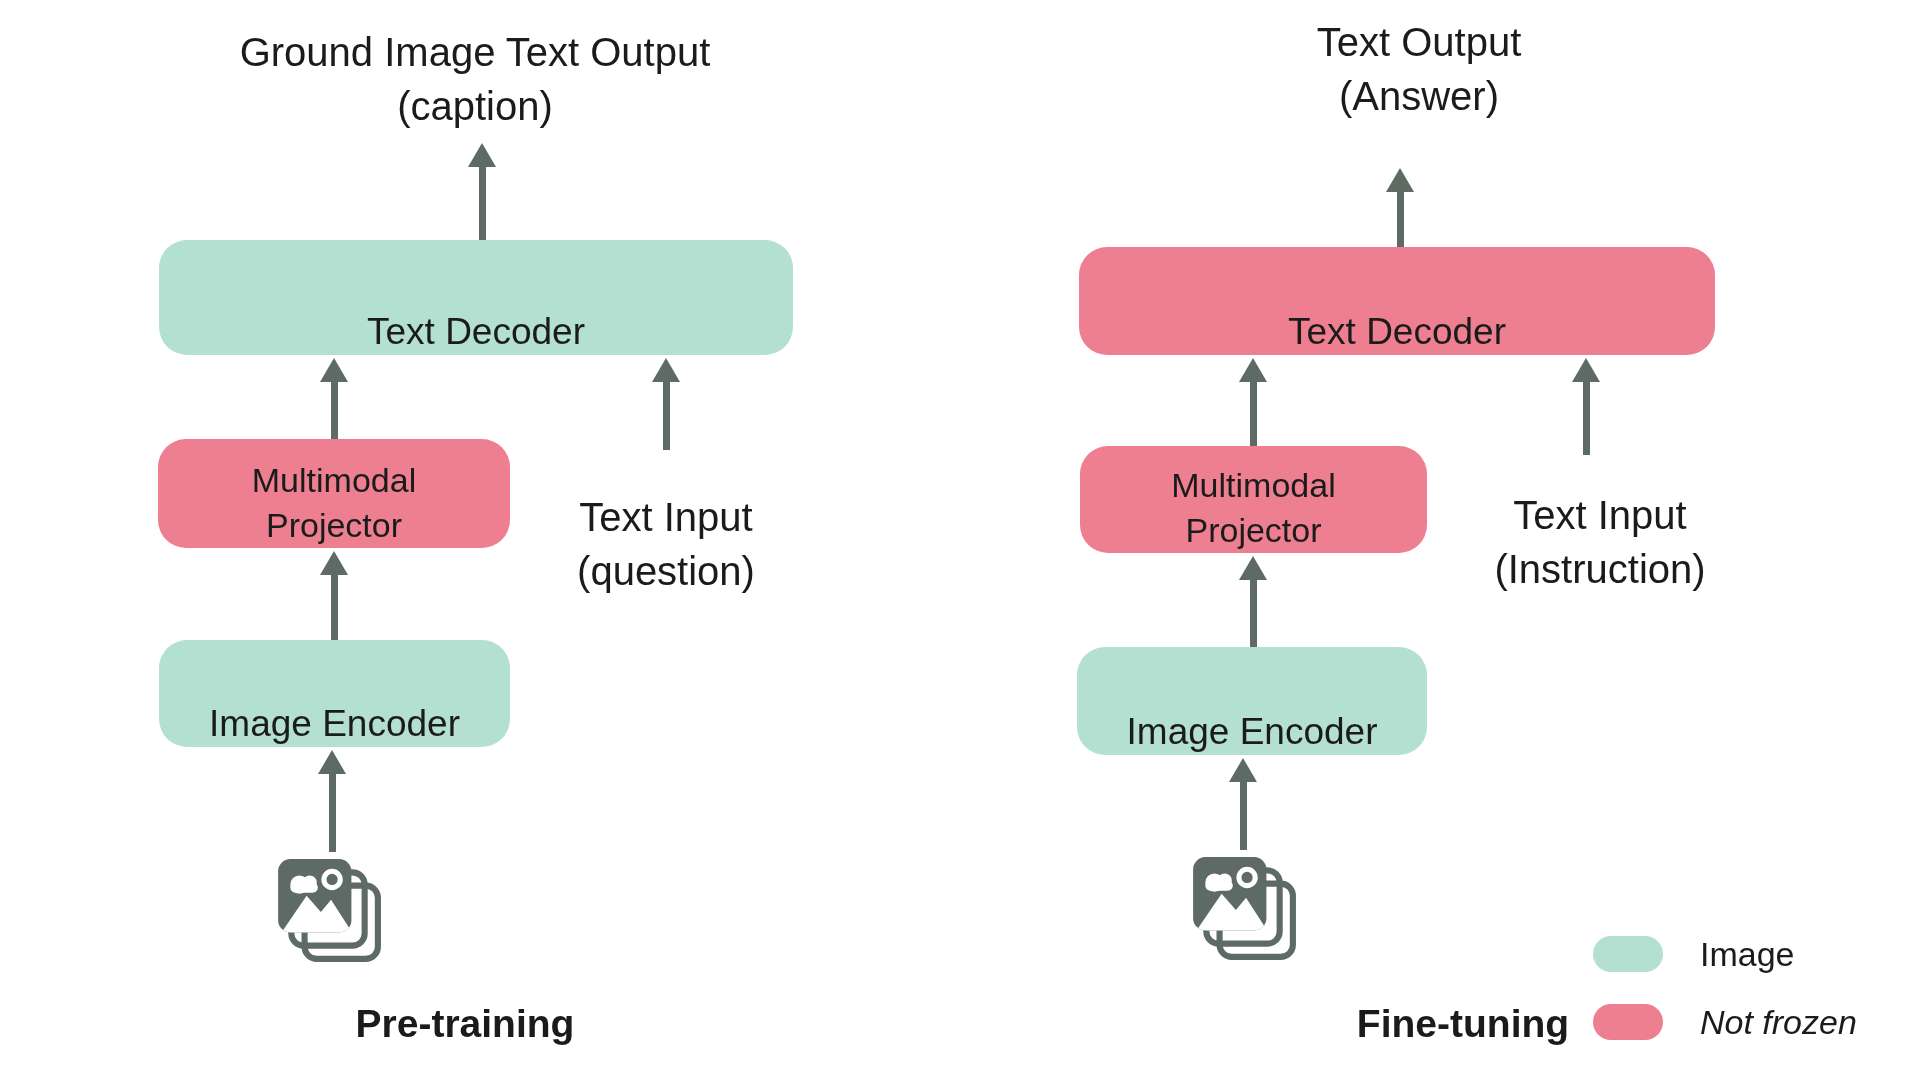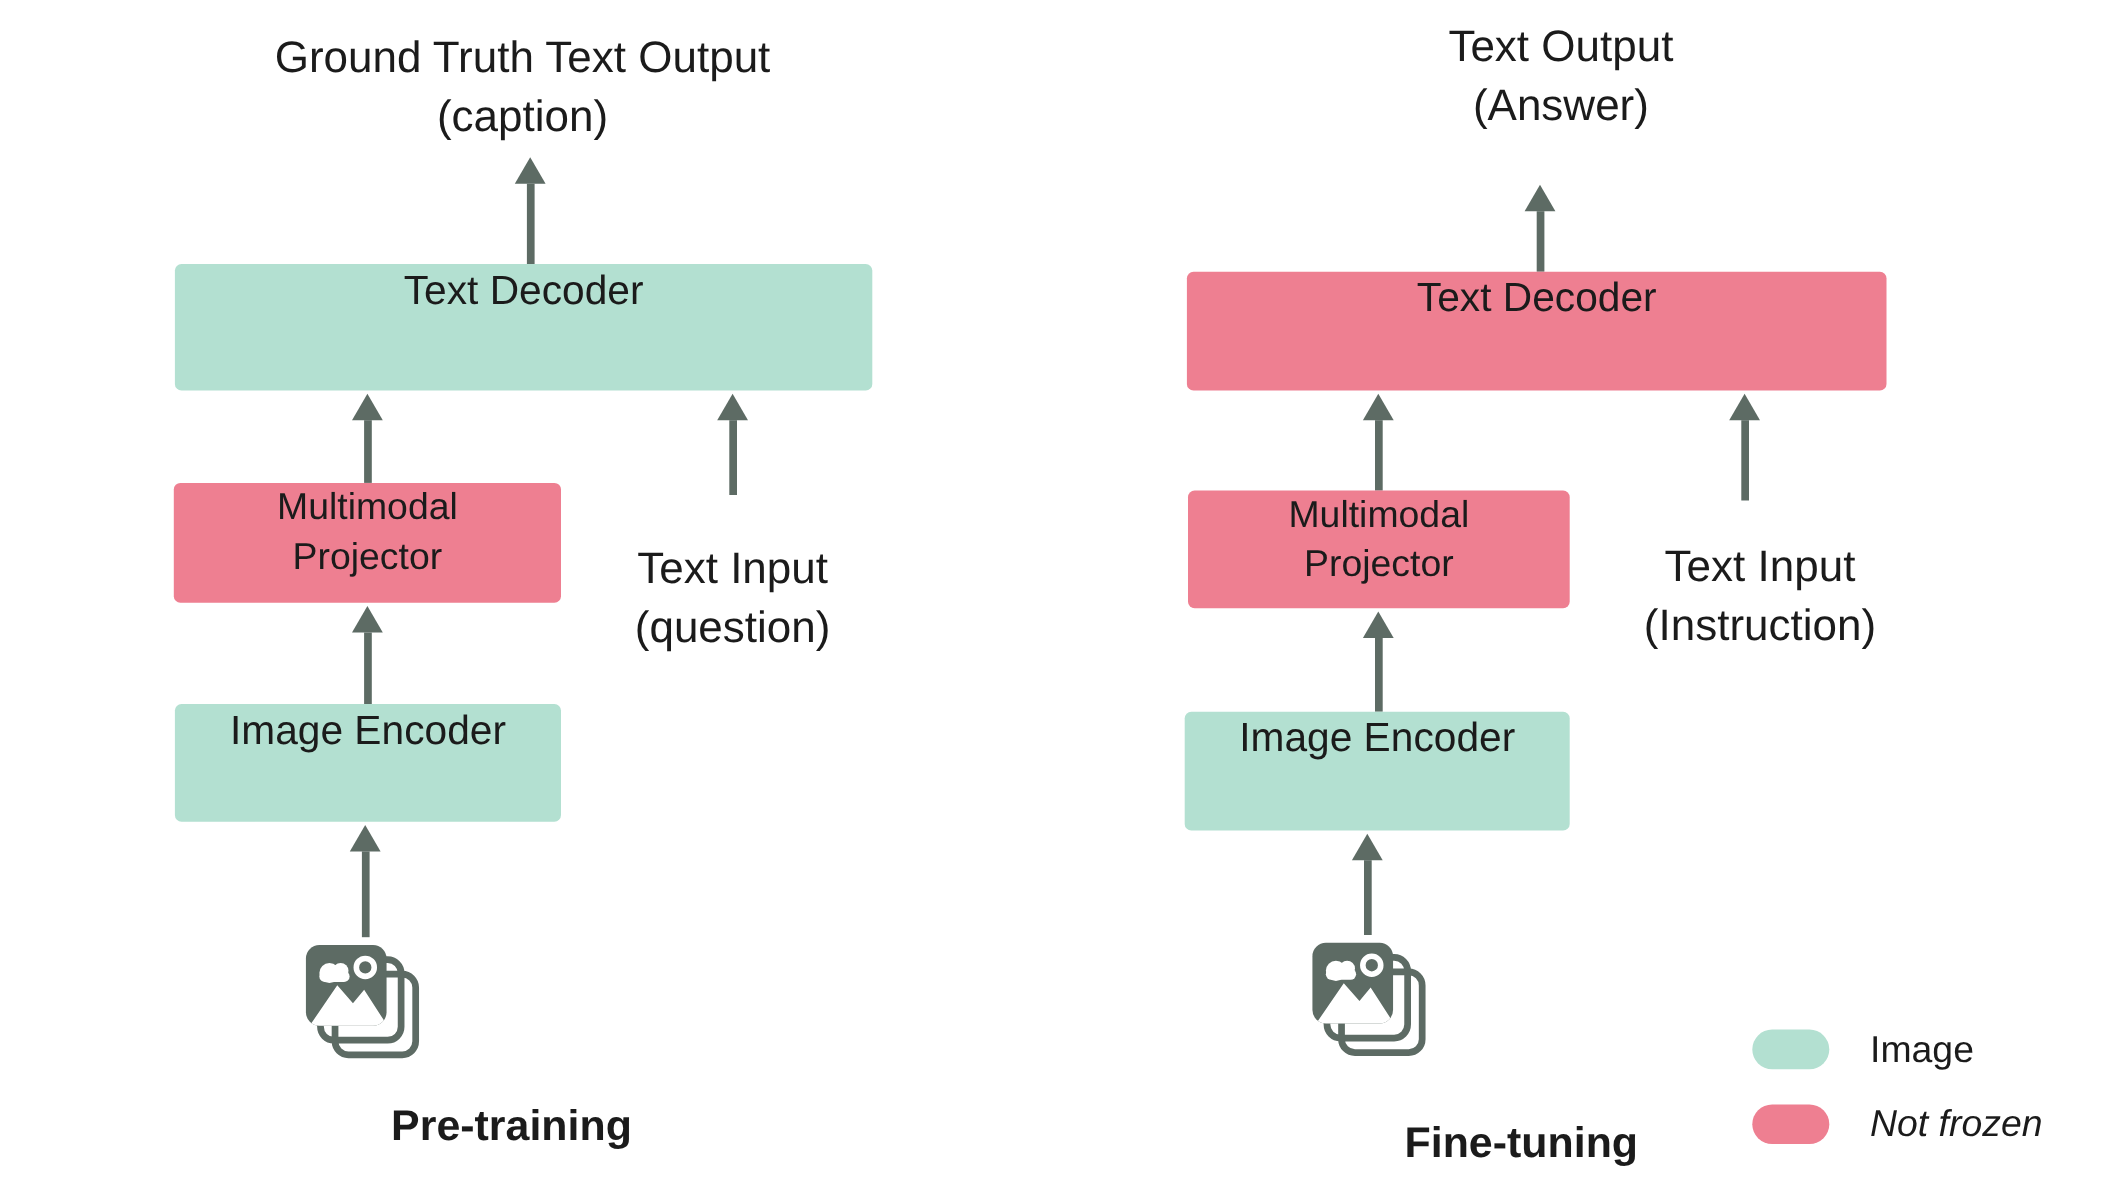--- a/index.html
+++ b/index.html
@@ -14,22 +14,22 @@
   .io-label{
     text-align:center;font-size:40px;line-height:54px;font-weight:400;
     white-space:nowrap;
   }
   .stage-label{
     text-align:center;font-size:39px;font-weight:700;white-space:nowrap;
   }
 
   
   .block{
-    display:flex;flex-direction:column;align-items:center;justify-content:flex-start;
-    border-radius:6px;font-size:37px;line-height:47px;font-weight:400;
+    display:flex;flex-direction:column;align-items:center;justify-content:flex-end;
+    border-radius:28px;font-size:37px;line-height:47px;font-weight:400;
     text-align:center;
   }
   .state-frozen{background:var(--frozen,#b3e0d1);}
   .state-not_frozen{background:var(--not_frozen,#ee7f91);}
 
   
   .arrow{
     display:flex;flex-direction:column;align-items:center;width:28px;
   }
   .arrow .head{
@@ -43,21 +43,21 @@
   }
 
   
   .legend-pill{width:70px;height:36px;border-radius:18px;}
   .legend-label{font-size:34px;line-height:36px;white-space:nowrap;}
 </style>
 </head>
 <body>
 
 <div class="abs io-label" style="left:150px;top:25px;width:650px;">
-  <div>Ground Truth Text Output</div>
+  <div>Ground Image Text Output</div>
   <div>(caption)</div>
 </div>
 
 <div class="abs arrow" style="left:468px;top:143px;height:97px;">
   <div class="head"></div>
   <div class="stem"></div>
 </div>
 
 <div class="abs block state-frozen" style="left:159px;top:240px;width:634px;height:115px;">
   <div>Text Decoder</div>
@@ -176,19 +176,19 @@
     </clipPath>
   <g clip-path="url(#photoClip2)" fill="#ffffff">
     <circle cx="27" cy="31" r="9"></circle>
     <circle cx="37" cy="29" r="7"></circle>
     <rect x="18" y="29" width="27" height="10" rx="5"></rect>
     <circle cx="59" cy="26" r="8" fill="none" stroke="#ffffff" stroke-width="5"></circle>
     <polygon points="8,80 34,42 48,58 58,46 80,80"></polygon>
   </g>
 </svg>
 
-<div class="abs stage-label" style="left:1203px;top:1002px;width:360px;margin-top:16px;">Fine-tuning</div>
+<div class="abs stage-label" style="left:1283px;top:1002px;width:360px;">Fine-tuning</div>
 
 <div class="abs legend-pill state-frozen" style="left:1593px;top:936px;"></div>
 <div class="abs legend-label" style="left:1700px;top:936px;">Image</div>
 
 <div class="abs legend-pill state-not_frozen" style="left:1593px;top:1004px;"></div>
 <div class="abs legend-label" style="left:1700px;top:1004px;font-style:italic;">Not frozen</div>
 
 </body></html>

